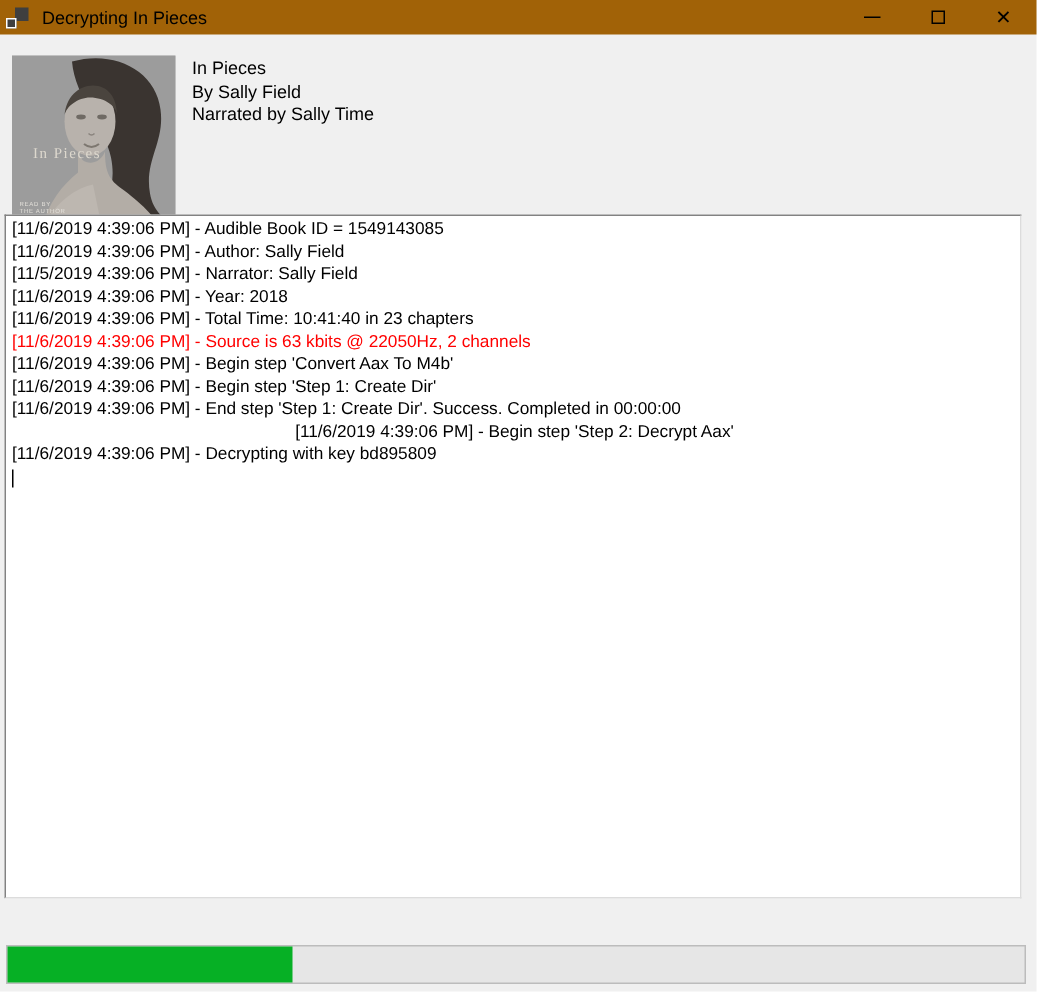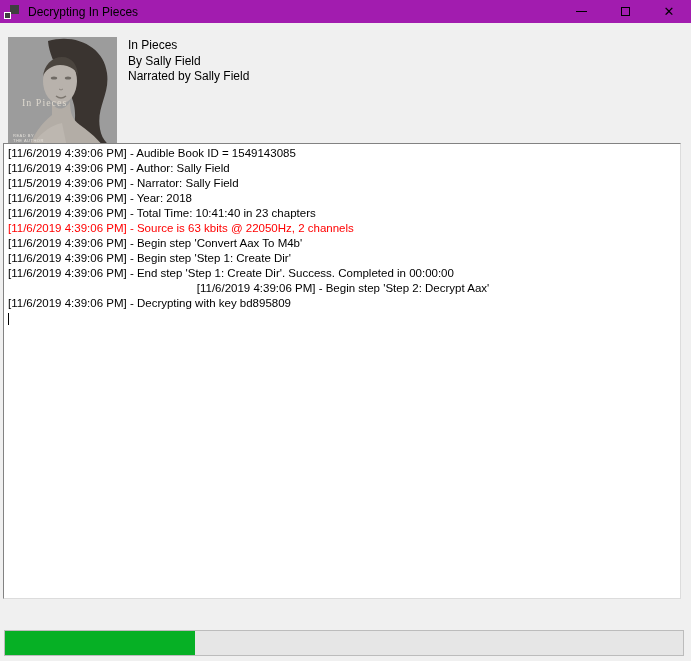--- a/index.html
+++ b/index.html
@@ -8,21 +8,21 @@
     font-family: "Liberation Sans", sans-serif;
     background: #f0f0f0;
     position: relative;
     overflow: hidden;
     color: #000;
   }
 
   
   .titlebar {
     position: absolute; left: 0; top: 0; width: 691px; height: 23px;
-    background: #a21caf;
+    background: #a16207;
     display: flex; align-items: center;
   }
   .app-icon { position: relative; width: 16px; height: 16px; margin-left: 4px; }
   .app-icon .sq-big {
     position: absolute; left: 6px; top: 1px; width: 9px; height: 9px;
     background: #3f3f3f;
   }
   .app-icon .sq-small {
     position: absolute; left: 0px; top: 8px; width: 7px; height: 7px;
     background: #3f3f3f; border: 1px solid #ffffff;
@@ -129,21 +129,21 @@
   <span class="cover-title">In Pieces</span>
   <span class="cover-author">Sally Field</span>
   <span class="cover-readby">READ BY
 THE AUTHOR</span>
   <span class="cover-edition">Unabridged</span>
 </div>
 
 <div class="book-info">
   <div>In Pieces</div>
   <div>By Sally Field</div>
-  <div>Narrated by Sally Field</div>
+  <div>Narrated by Sally Time</div>
 </div>
 
 <div class="logbox">
   <div>
 
       <div class="log-line" style="color: rgb(0, 0, 0);">[11/6/2019 4:39:06 PM] - Audible Book ID = 1549143085</div>
 
 
       <div class="log-line" style="color: rgb(0, 0, 0);">[11/6/2019 4:39:06 PM] - Author: Sally Field</div>
 

